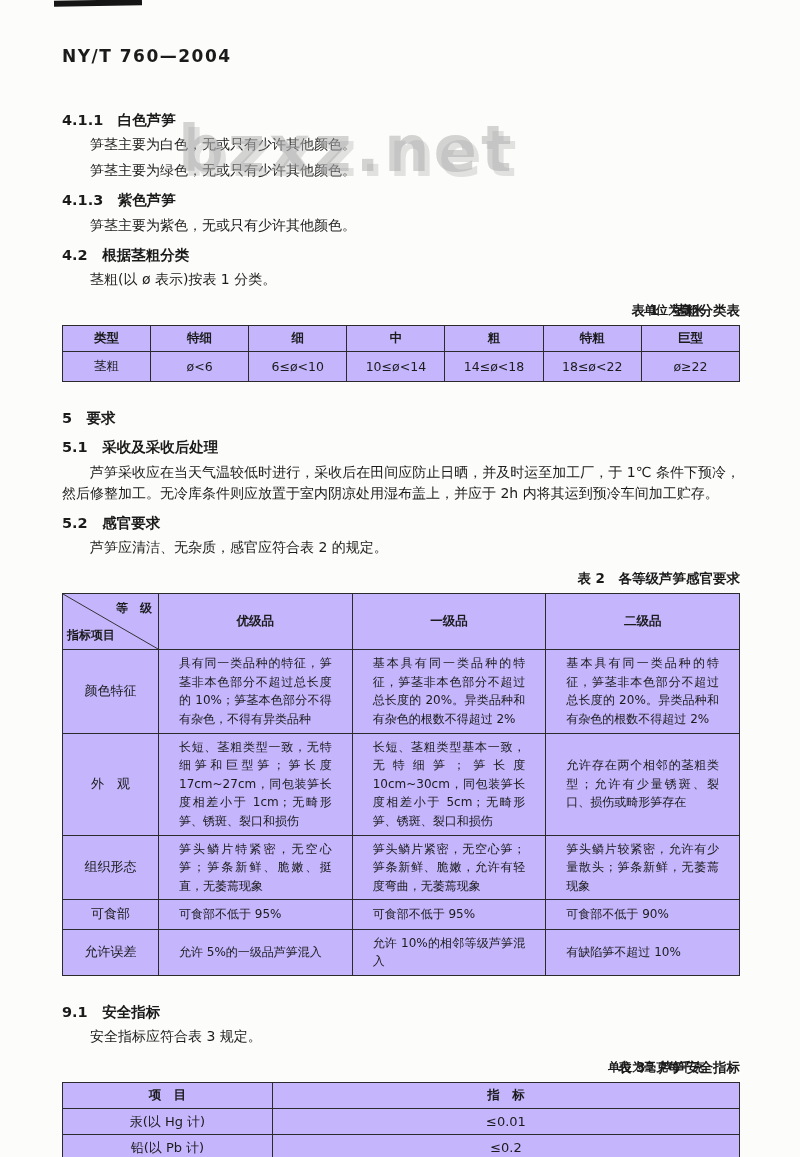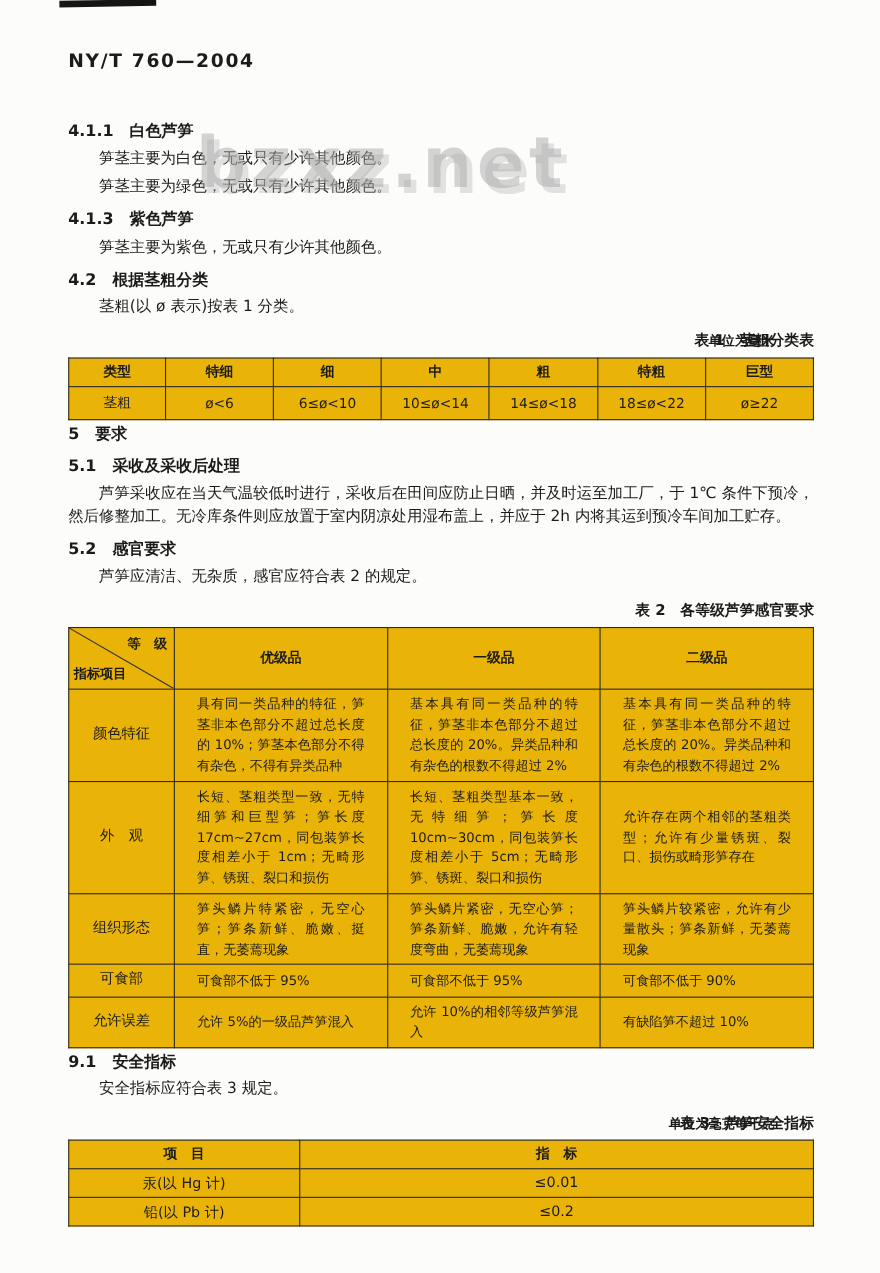--- a/index.html
+++ b/index.html
@@ -26,37 +26,37 @@
     position:absolute; top:112px; left:178px;
     font-size:64px; font-weight:bold; letter-spacing:4px;
     color:rgba(168,168,168,0.48);
     text-shadow:5px 5px 0 rgba(175,175,175,0.35);
     z-index:3; pointer-events:none; white-space:nowrap;
   }
   .h {
     font-size:14.5px; font-weight:bold; line-height:1.4;
     margin:9px 0 4px;
   }
-  .h.top { margin-top:3px; }
+  .h.top { margin-top:26px; }
   .para {
     font-size:14px; line-height:1.5; text-indent:2em;
     text-align:justify; margin-bottom:5px;
   }
   .tcap {
     position:relative; text-align:right;
     font-size:13.5px; font-weight:bold;
     margin:10px 0 5px; line-height:1.5;
   }
   .tcap .unit {
     position:absolute; right:36px; bottom:1px;
     font-size:12px; font-weight:bold;
   }
   table {
     width:100%; border-collapse:collapse; table-layout:fixed;
-    background:#eab308;
+    background:#c4b5fd;
   }
   th, td {
     border:1px solid #2b2b2b;
     font-size:12.5px; padding:3px 6px;
     vertical-align:middle;
   }
   
   .t1 th { height:26px; font-weight:bold; text-align:center; }
   .t1 td { height:30px; text-align:center; }
   .t1 .c-type { width:13%; }

